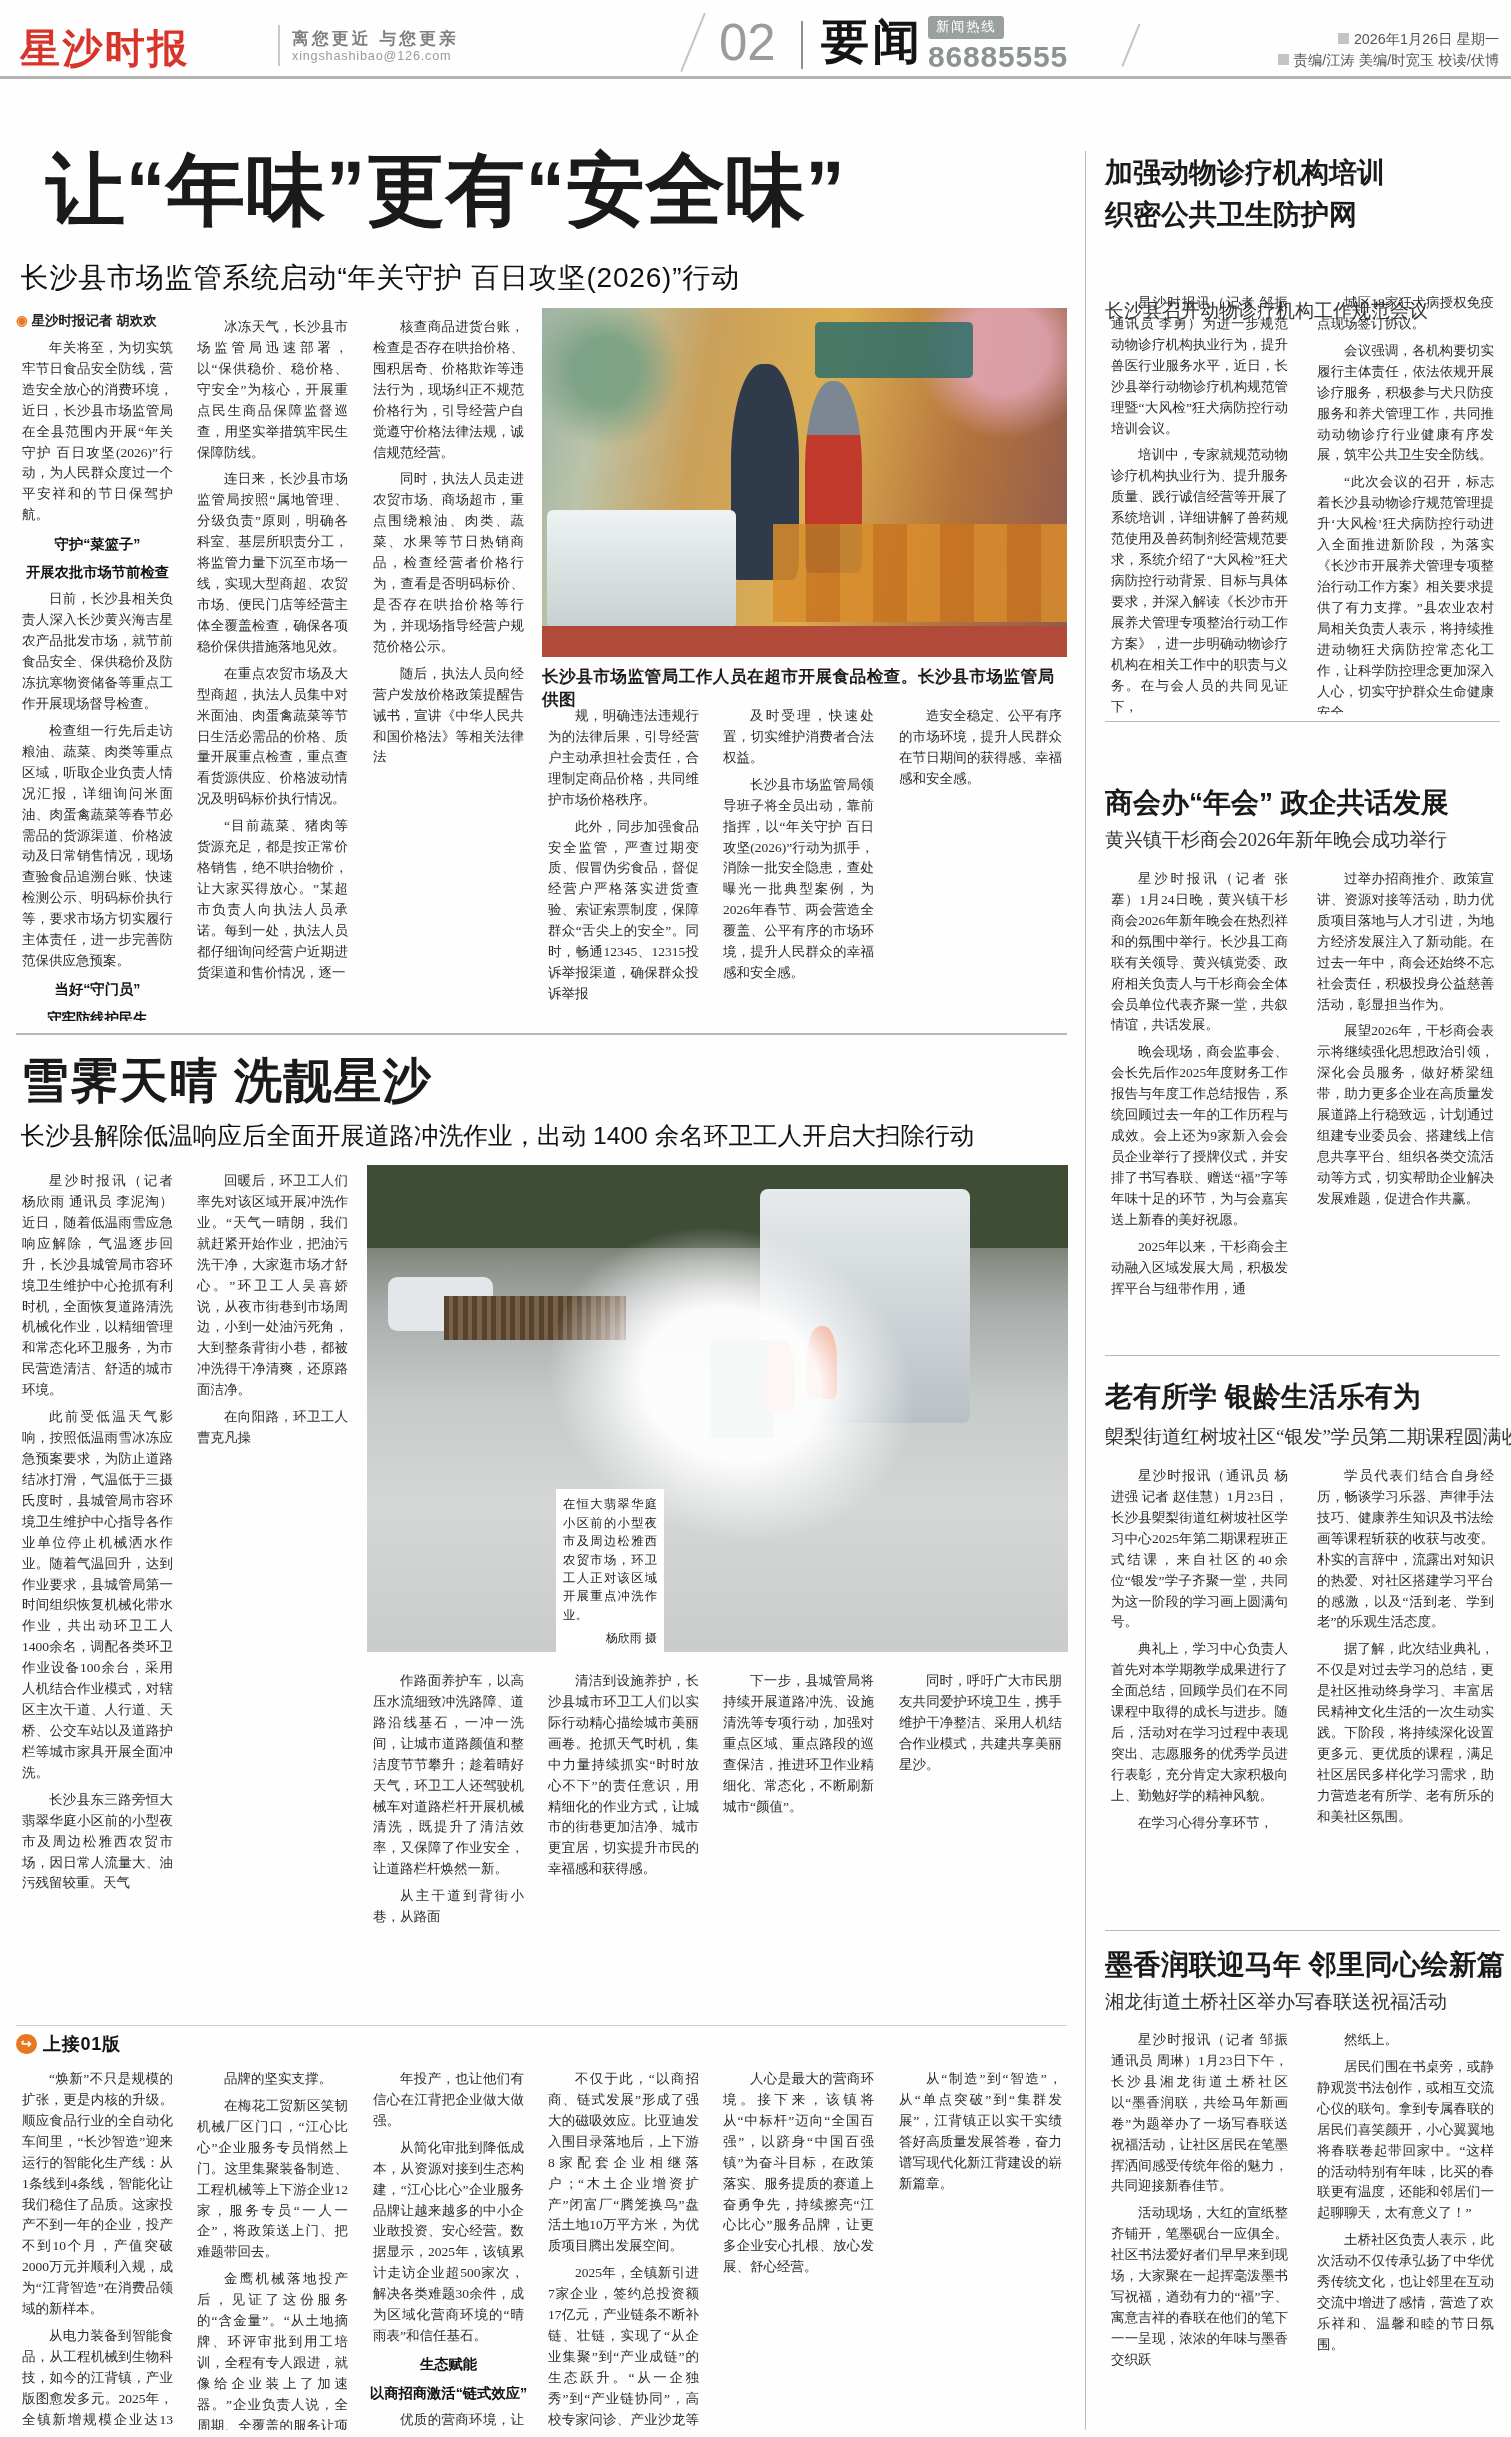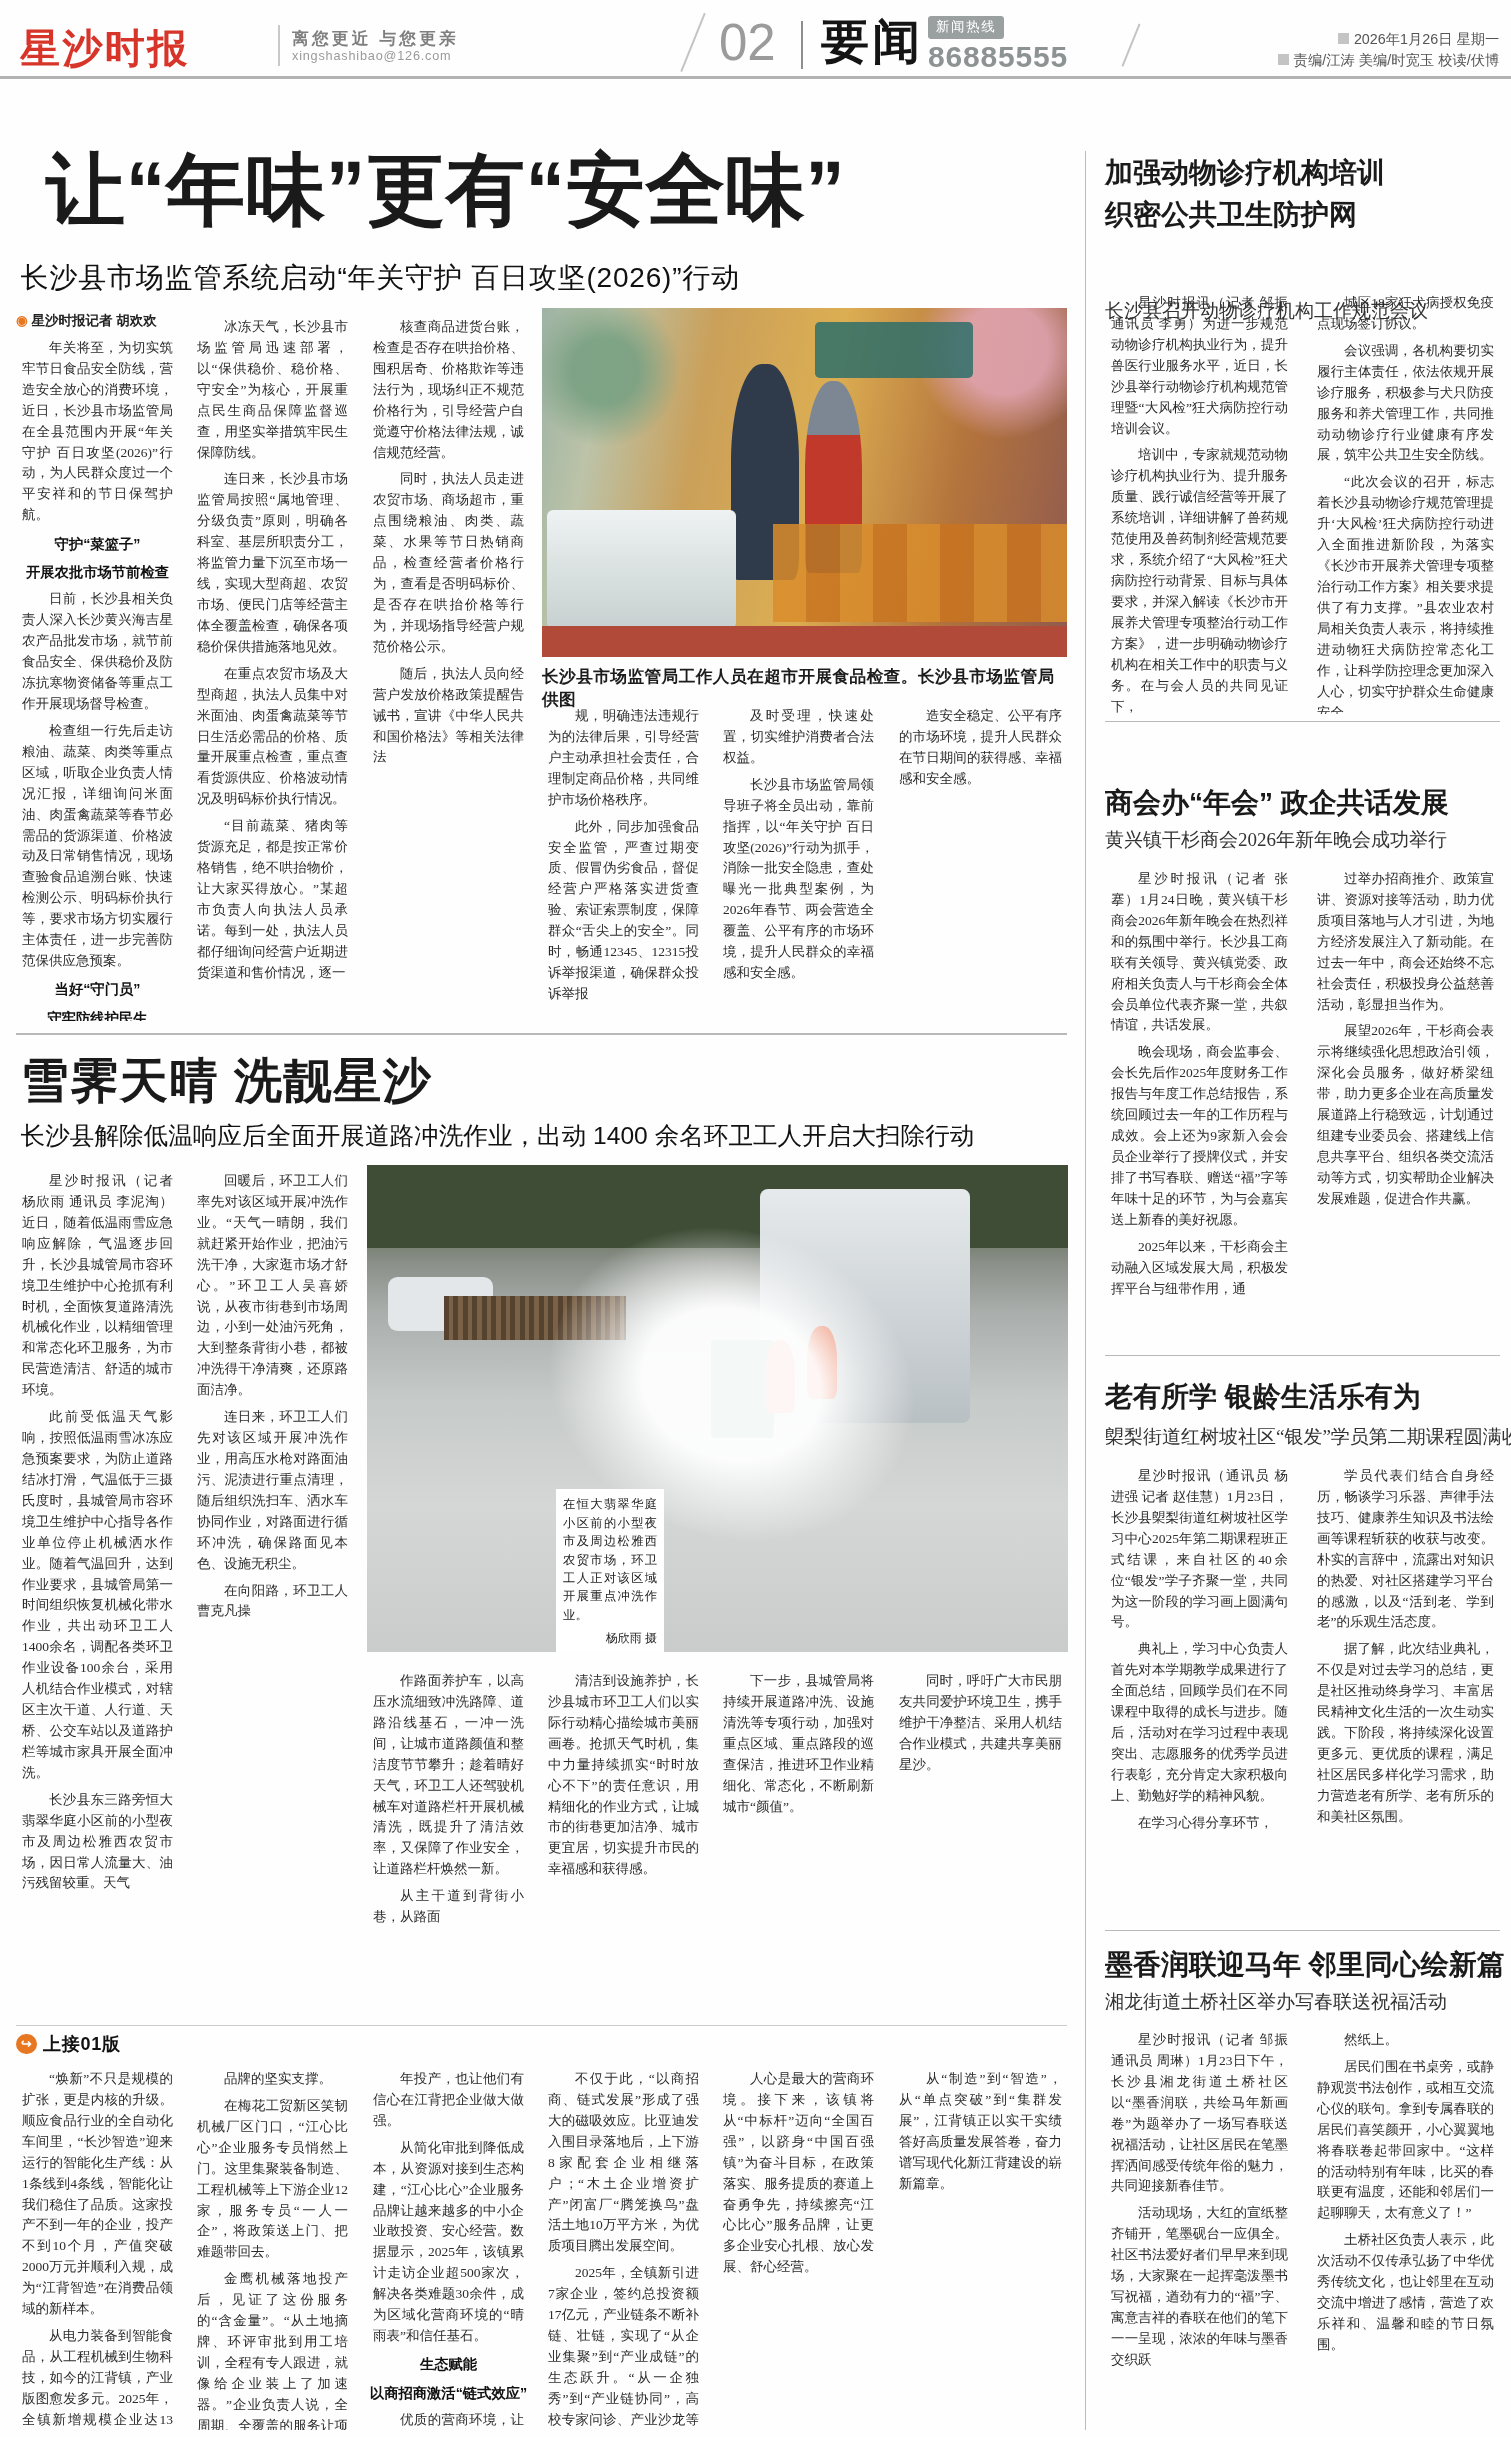--- a/index.html
+++ b/index.html
@@ -147,21 +147,20 @@
 <div class="abs a2-headline" style="left:20.6px;top:1049px;">雪霁天晴 洗靓星沙</div>
 <div class="abs a2-subhead" style="left:20.6px;top:1119px;">长沙县解除低温响应后全面开展道路冲洗作业，出动 1400 余名环卫工人开启大扫除行动</div>
 
 <div class="abs tcol" style="left:16px;top:1165px;width:163px;height:855px;">
     <p class="para">星沙时报讯（记者 杨欣雨 通讯员 李泥淘）近日，随着低温雨雪应急响应解除，气温逐步回升，长沙县城管局市容环境卫生维护中心抢抓有利时机，全面恢复道路清洗机械化作业，以精细管理和常态化环卫服务，为市民营造清洁、舒适的城市环境。</p>
     <p class="para">此前受低温天气影响，按照低温雨雪冰冻应急预案要求，为防止道路结冰打滑，气温低于三摄氏度时，县城管局市容环境卫生维护中心指导各作业单位停止机械洒水作业。随着气温回升，达到作业要求，县城管局第一时间组织恢复机械化带水作业，共出动环卫工人1400余名，调配各类环卫作业设备100余台，采用人机结合作业模式，对辖区主次干道、人行道、天桥、公交车站以及道路护栏等城市家具开展全面冲洗。</p>
     <p class="para">长沙县东三路旁恒大翡翠华庭小区前的小型夜市及周边松雅西农贸市场，因日常人流量大、油污残留较重。天气</p>
   </div>
 <div class="abs tcol" style="left:191px;top:1165px;width:163px;height:855px;">
     <p class="para">回暖后，环卫工人们率先对该区域开展冲洗作业。“天气一晴朗，我们就赶紧开始作业，把油污洗干净，大家逛市场才舒心。”环卫工人吴喜娇说，从夜市街巷到市场周边，小到一处油污死角，大到整条背街小巷，都被冲洗得干净清爽，还原路面洁净。</p>
-    <p class="para">连日来，环卫工人们先对该区域开展冲洗作业，用高压水枪对路面油污、泥渍进行重点清理，随后组织洗扫车、洒水车协同作业，对路面进行循环冲洗，确保路面见本色、设施无积尘。</p>
     <p class="para">在向阳路，环卫工人曹克凡操</p>
   </div>
 
 <div class="abs photo2" style="left:367px;top:1165px;width:701px;height:487px;">
   <div class="abs" style="left:0;top:0;width:100%;height:17%;background:#3f4d36;"></div>
   <div class="abs p2-car"></div>
   <div class="abs p2-fence"></div>
   <div class="abs p2-truck"></div>
   <div class="abs p2-bin"></div>
   <div class="abs p2-worker" style="right:33%;top:33%;"></div>

